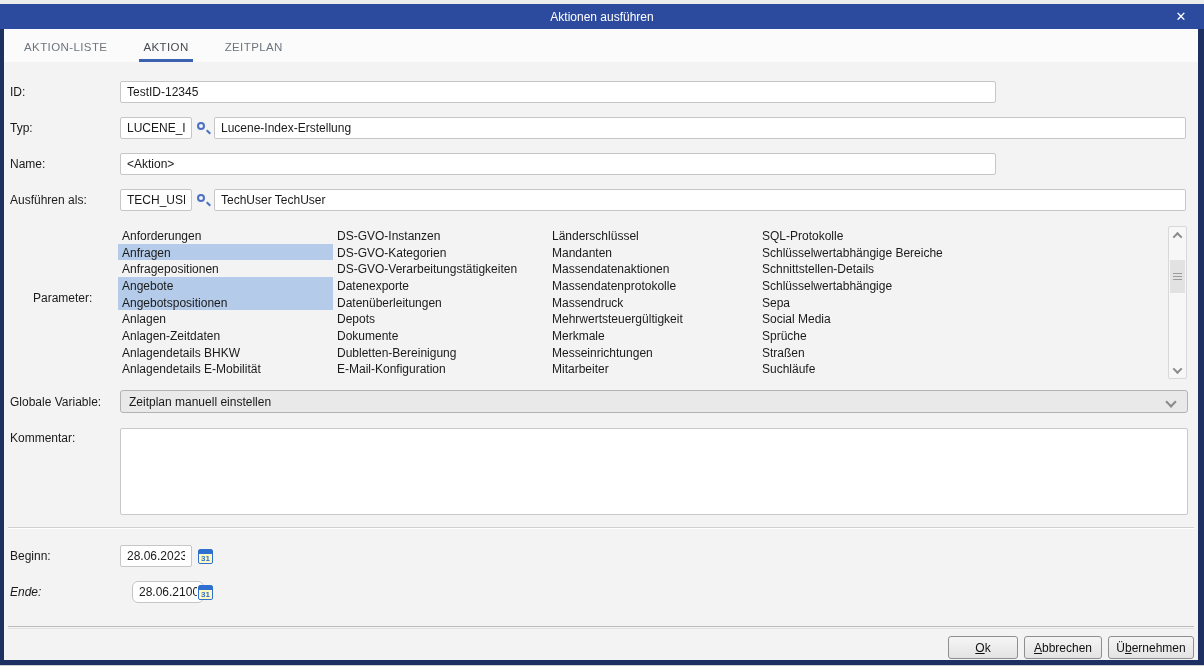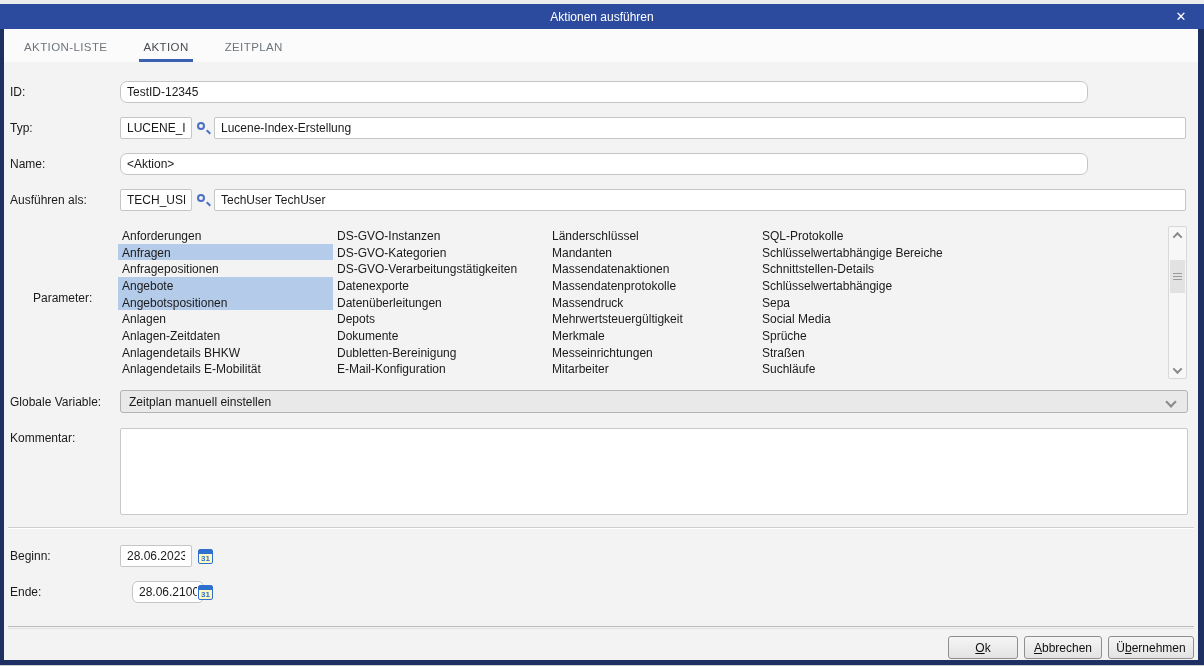--- a/index.html
+++ b/index.html
@@ -19,21 +19,21 @@
 
   .dialog-body { position:absolute; left:4px; top:29px; width:1194px; height:631px; background:#f3f3f3; }
 
   .tabbar { position:absolute; left:0; top:0; width:1194px; height:33px; background:#fbfbfb; display:flex; align-items:stretch; padding-left:16px; }
   .tab { display:flex; align-items:flex-start; padding:12px 4px; margin-right:28px; color:#6e757d; font-size:11.5px; letter-spacing:.4px; border-bottom:3px solid transparent; cursor:pointer; }
   .tab.active { color:#474b50; border-bottom-color:var(--accent,#3a62b0); }
 
   .lbl { position:absolute; left:6px; color:#1a1a1a; }
   .inp { position:absolute; height:22px; background:#fff; border:1px solid #c6c6c6; border-radius:2px; font-family:inherit; font-size:12px; color:#1a1a1a; padding:0 6px; outline:none; }
   .inp.small { width:72px; }
-  .inp.wide { width:968px;border-radius:7px; }
+  .inp.wide { width:876px; }
   .inp.desc { width:972px; }
 
   .mag { position:absolute; width:15px; height:16px; cursor:pointer; }
   .mag .lens { position:absolute; left:1px; top:2px; width:8px; height:8px; border:2px solid #4a6fc5; border-radius:50%; }
   .mag .handle { position:absolute; left:10px; top:11px; width:5px; height:2px; background:#4a6fc5; transform:rotate(45deg); }
 
   .param-list { position:absolute; left:114px; top:198px; width:1050px; height:150px; overflow:hidden; display:flex; }
   .param-col { display:flex; flex-direction:column; }
   .param-col.c0 { width:215px; } .param-col.c1 { width:215px; } .param-col.c2 { width:210px; } .param-col.c3 { width:410px; }
   .param-item { height:18px; line-height:18px; padding-left:4px; white-space:nowrap; overflow:hidden; cursor:default; }
@@ -192,21 +192,21 @@
 
     <div class="sep1"></div>
 
     <div class="lbl" style="top:520px;">Beginn:</div>
     <input class="inp small" style="left: 116px; top: 516px;" value="28.06.2023">
     <span class="cal-btn" style="left:194px; top:520px;">
         <span class="band"></span>
         <span class="day">31</span>
       </span>
 
-    <div class="lbl" style="top:556px;">Ende:</div>
+    <div class="lbl" style="top:556px;font-style:italic;">Ende:</div>
     <input class="inp small" style="left: 128px; top: 552px; border-radius: 6px;" value="28.06.2100">
     <span class="cal-btn" style="left:194px; top:556px;">
         <span class="band"></span>
         <span class="day">31</span>
       </span>
 
     <div class="sep2"></div>
 
     <button class="footer-btn btn-ok">
       <span></span>

